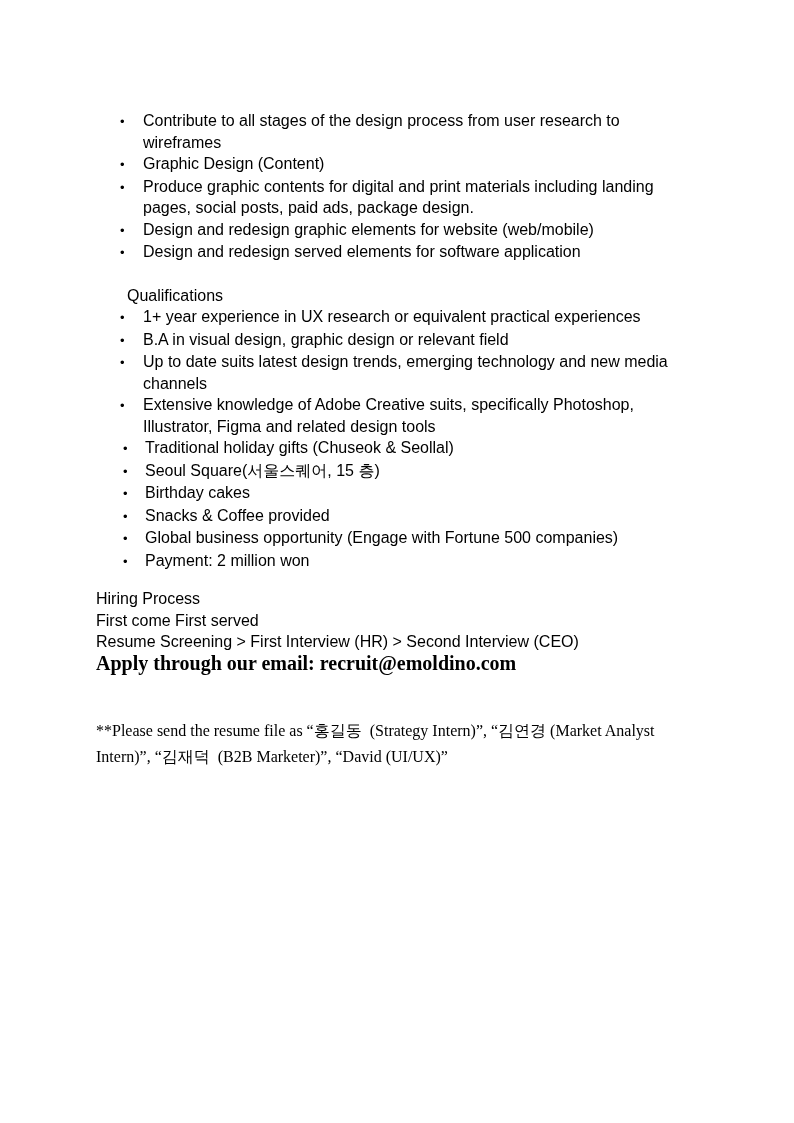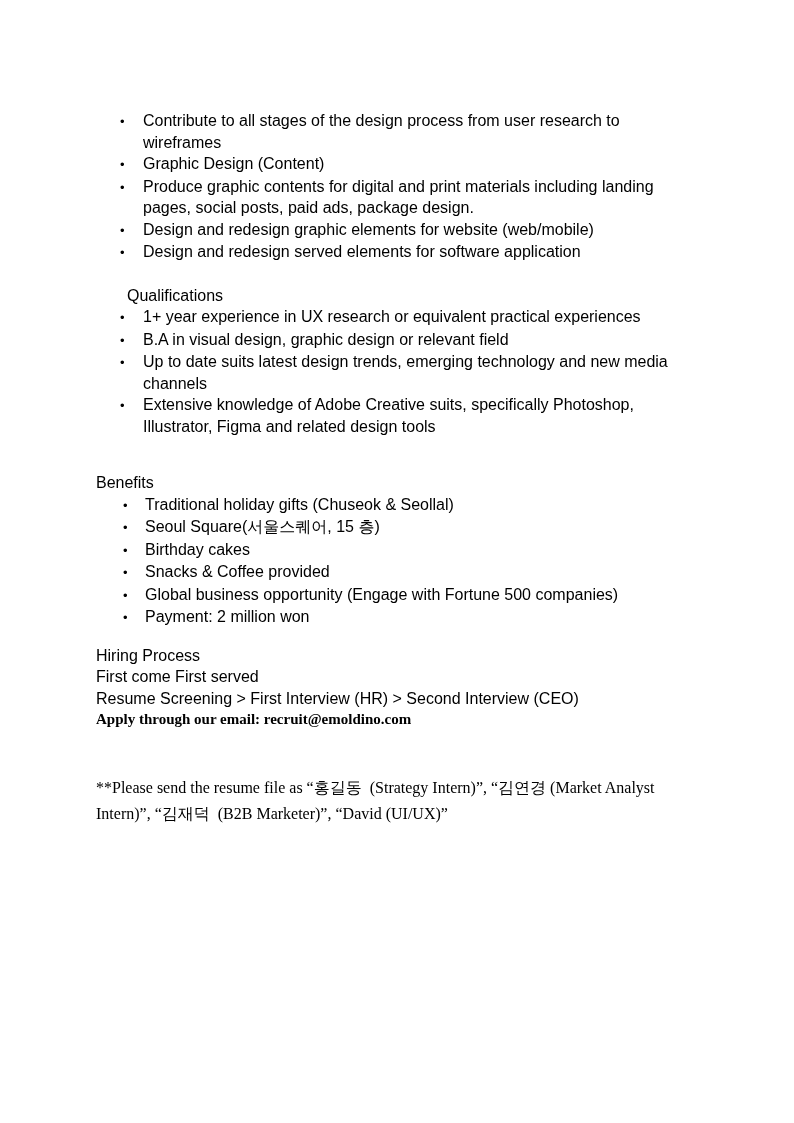--- a/index.html
+++ b/index.html
@@ -30,21 +30,21 @@
   .list-b .bullet { flex-basis:22px; }
   .list-b li { white-space:nowrap; }
 
   .heading-indent { margin-left:31px; margin-top:21px; }
   .benefits-heading { margin-top:35px; }
   .hiring-heading { margin-top:16px; }
 
   .apply-line {
     font-family:"Liberation Serif", serif;
     font-weight:bold;
-    font-size:15px;
+    font-size:20px;
   }
   .note {
     margin-top:44px;
     line-height:26px;
     white-space:pre-wrap;
     width:602px;
     font-family:Liberation Serif, serif;
   }
 </style>
 </head>
@@ -89,21 +89,20 @@
     <li>
       <span class="bullet">•</span>
       <span class="li-text">Up to date suits latest design trends, emerging technology and new media channels</span>
     </li>
     <li>
       <span class="bullet">•</span>
       <span class="li-text">Extensive knowledge of Adobe Creative suits, specifically Photoshop, Illustrator, Figma and related design tools</span>
     </li>
   </ul>
 
-  <div class="benefits-heading">Benefits</div>
 
   <ul class="list-b">
     <li>
       <span class="bullet">•</span>
       <span class="li-text">Traditional holiday gifts (Chuseok &amp; Seollal)</span>
     </li>
     <li>
       <span class="bullet">•</span>
       <span class="li-text">Seoul Square(서울스퀘어, 15 층)</span>
     </li>

